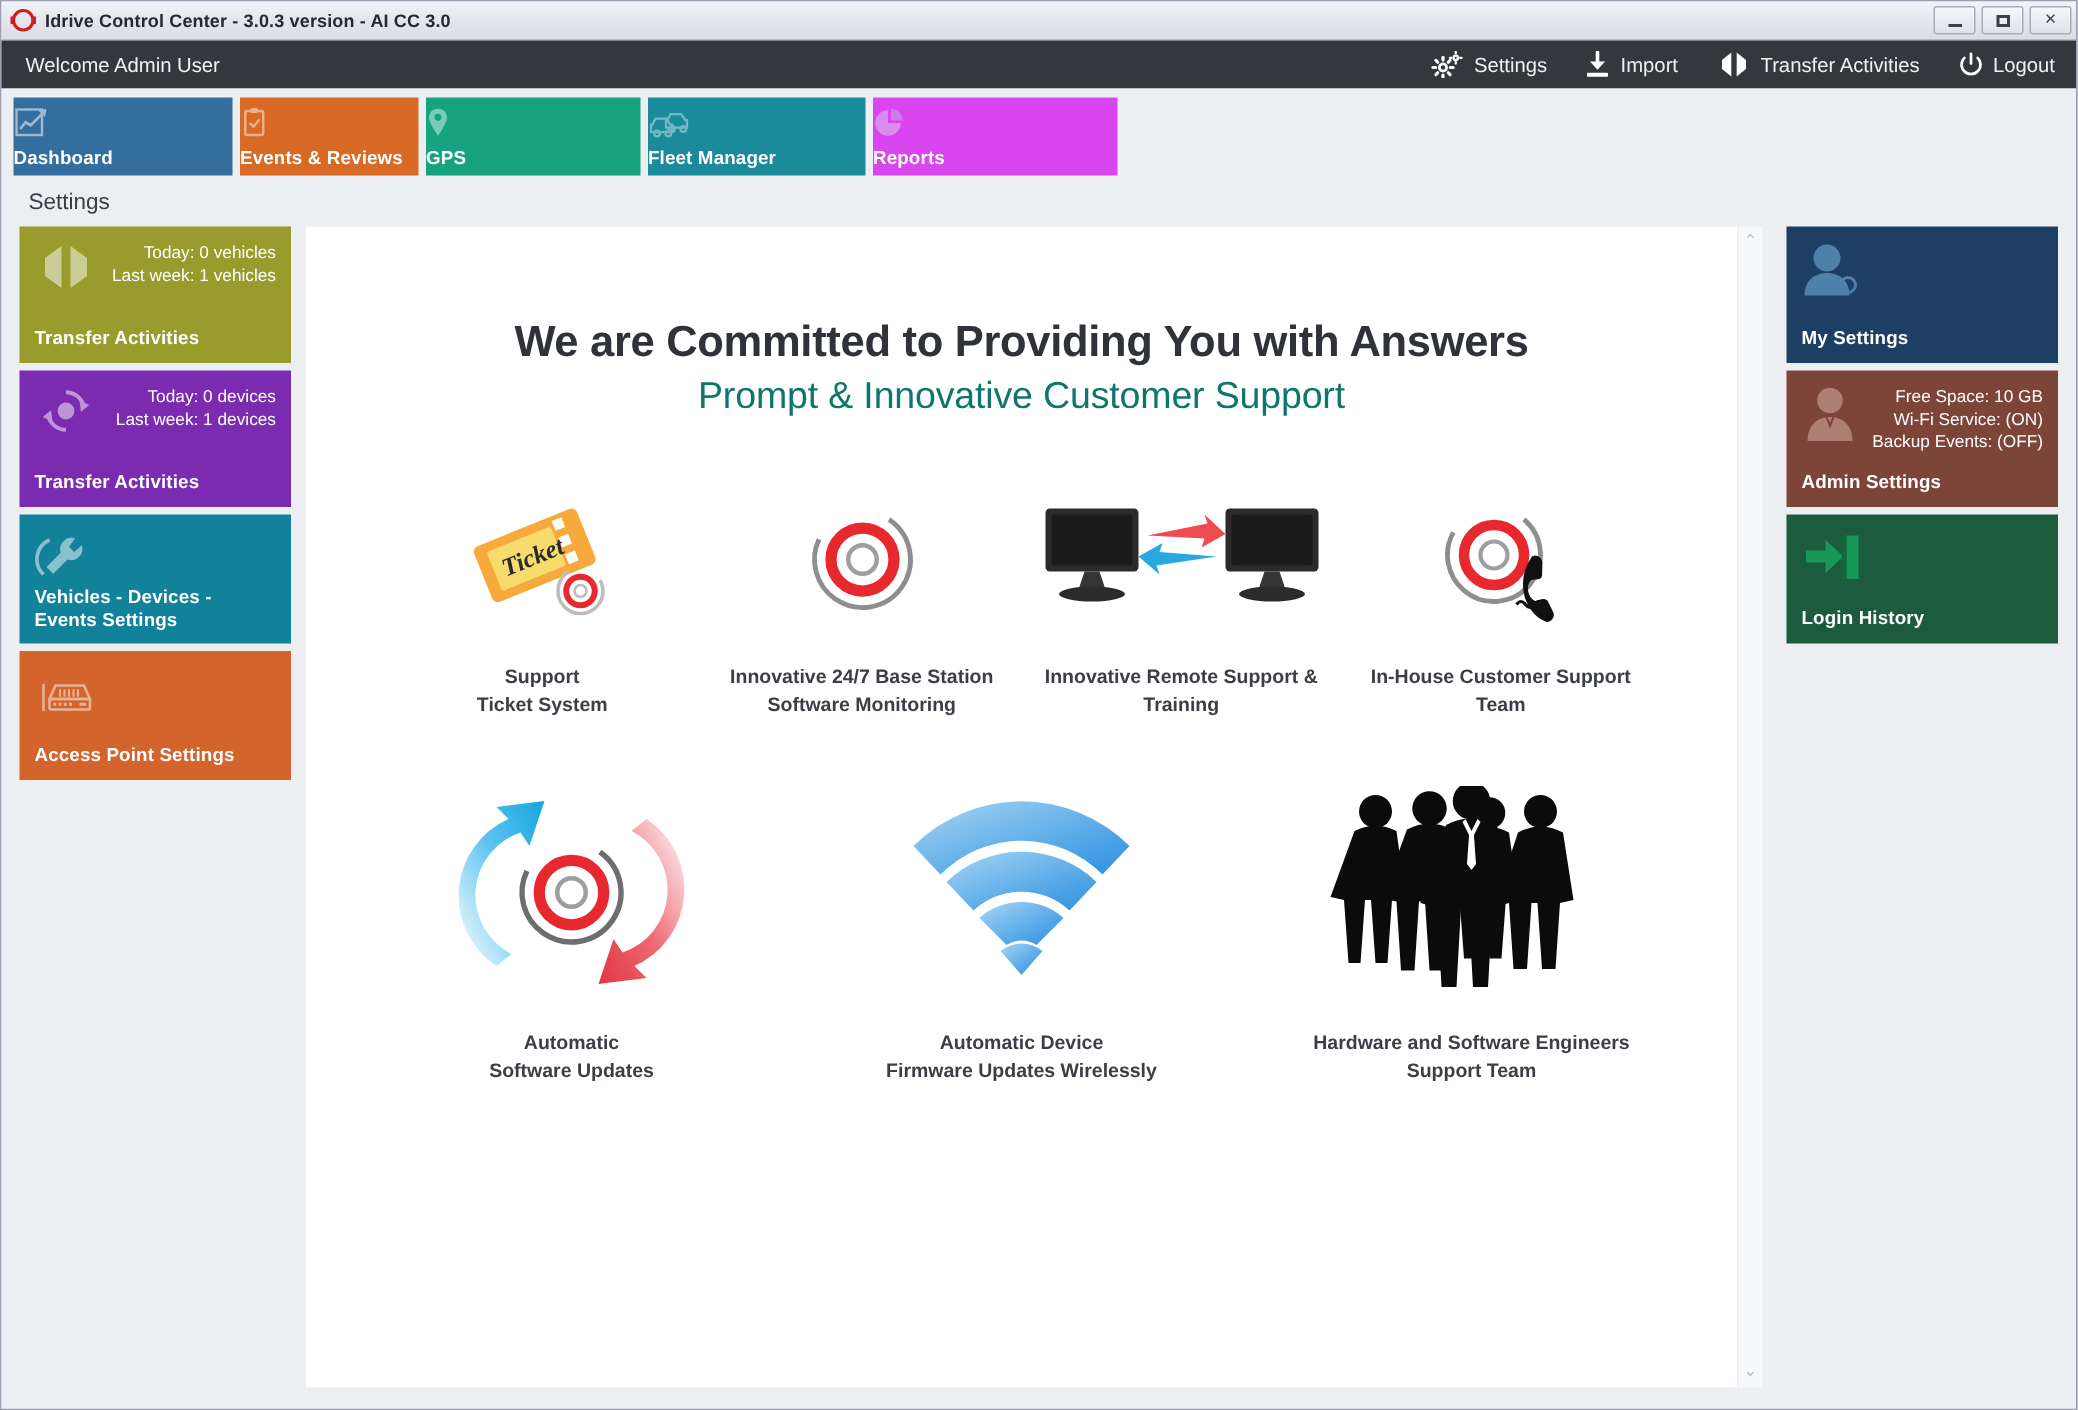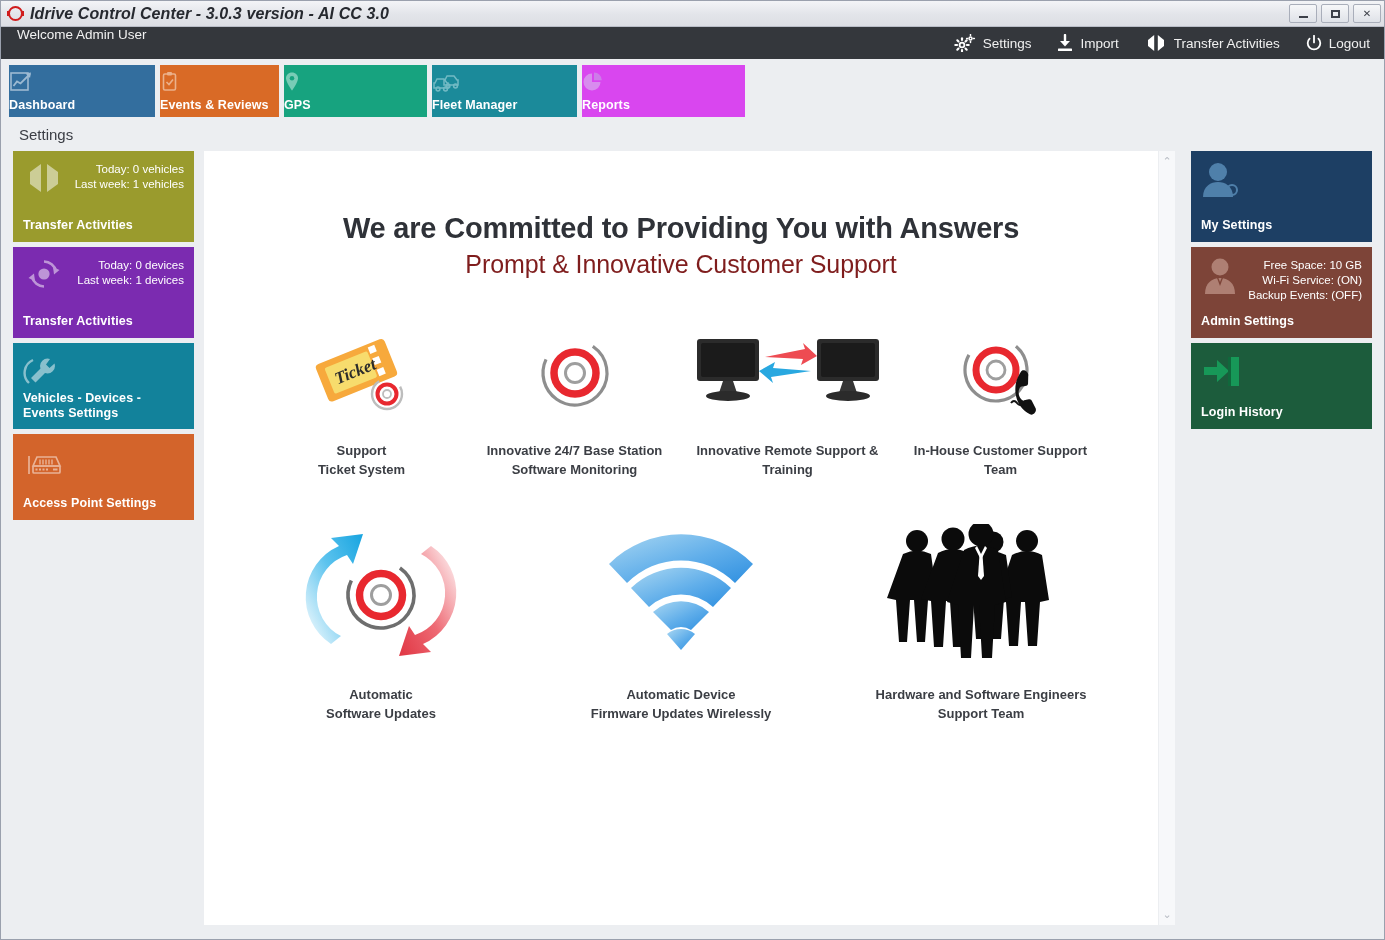--- a/index.html
+++ b/index.html
@@ -28,41 +28,40 @@
     width: 15px; height: 15px; flex: 0 0 15px;
     border: 2px solid #d01c1c; border-radius: 50%;
     margin-right: 7px; position: relative;
   }
   .app-logo::before, .app-logo::after {
     content: ""; position: absolute; background: #d01c1c;
   }
   .app-logo::before { left: -3px; top: 3px; width: 3px; height: 5px; }
   .app-logo::after { right: -3px; top: 3px; width: 3px; height: 5px; }
   .title-text {
-    font-size: 16px; color: #26292f; font-weight: 700;
+    font-size: 12px; color: #26292f; font-weight: 700;
     letter-spacing: 0.1px; white-space: nowrap;
     flex: 1 1 auto;
-    font-style: italic;
   }
   .win-btns { display: flex; gap: 4px; }
   .win-btn {
     width: 28px; height: 19px;
     background: linear-gradient(to bottom, #f6f7f9, #dfe2e8);
     border: 1px solid #a9aeba; border-radius: 2px;
     display: flex; align-items: center; justify-content: center;
     font-size: 10px; color: #3c4049; line-height: 1;
   }
   .win-btn .gm { display: block; }
   .gm-min { width: 9px; height: 2px; background: #3c4049; margin-top: 6px; }
   .gm-max { width: 9px; height: 8px; border: 2px solid #3c4049; }
   
   .topbar {
     height: 32px; flex: 0 0 32px;
     background: #34373c;
-    display: flex; 
+    display: flex; align-items: center;
     padding: 0 14px 0 16px;
     color: #ffffff;
   }
   .welcome { font-size: 13.5px; color: #f2f2f2; flex: 1 1 auto; }
   .topbar-actions { display: flex; align-items: center; gap: 26px; }
   .tb-item {
     display: flex; align-items: center; gap: 7px;
     font-size: 13.5px; color: #f0f0f0; cursor: pointer;
     white-space: nowrap;
   }
@@ -135,21 +134,21 @@
   }
   .sb-arrow { color: #b9bdc5; font-size: 11px; line-height: 1; cursor: pointer; }
   .promo {
     padding: 60px 20px 0 20px; text-align: center;
   }
   .promo h1 {
     font-size: 29px; font-weight: 700; color: #2f3238;
     letter-spacing: -0.2px; line-height: 1.22;
   }
   .promo h2 {
-    font-size: 25px; font-weight: 400; color: #7f1d1d;
+    font-size: 25px; font-weight: 400; color: #0f766e;
     margin-top: 4px; letter-spacing: -0.1px;
   }
   .feat-grid {
     display: flex; justify-content: center; flex-wrap: wrap;
     margin-top: 42px;
   }
   .feat {
     width: 213px; display: flex; flex-direction: column;
     align-items: center; margin-bottom: 34px;
   }

